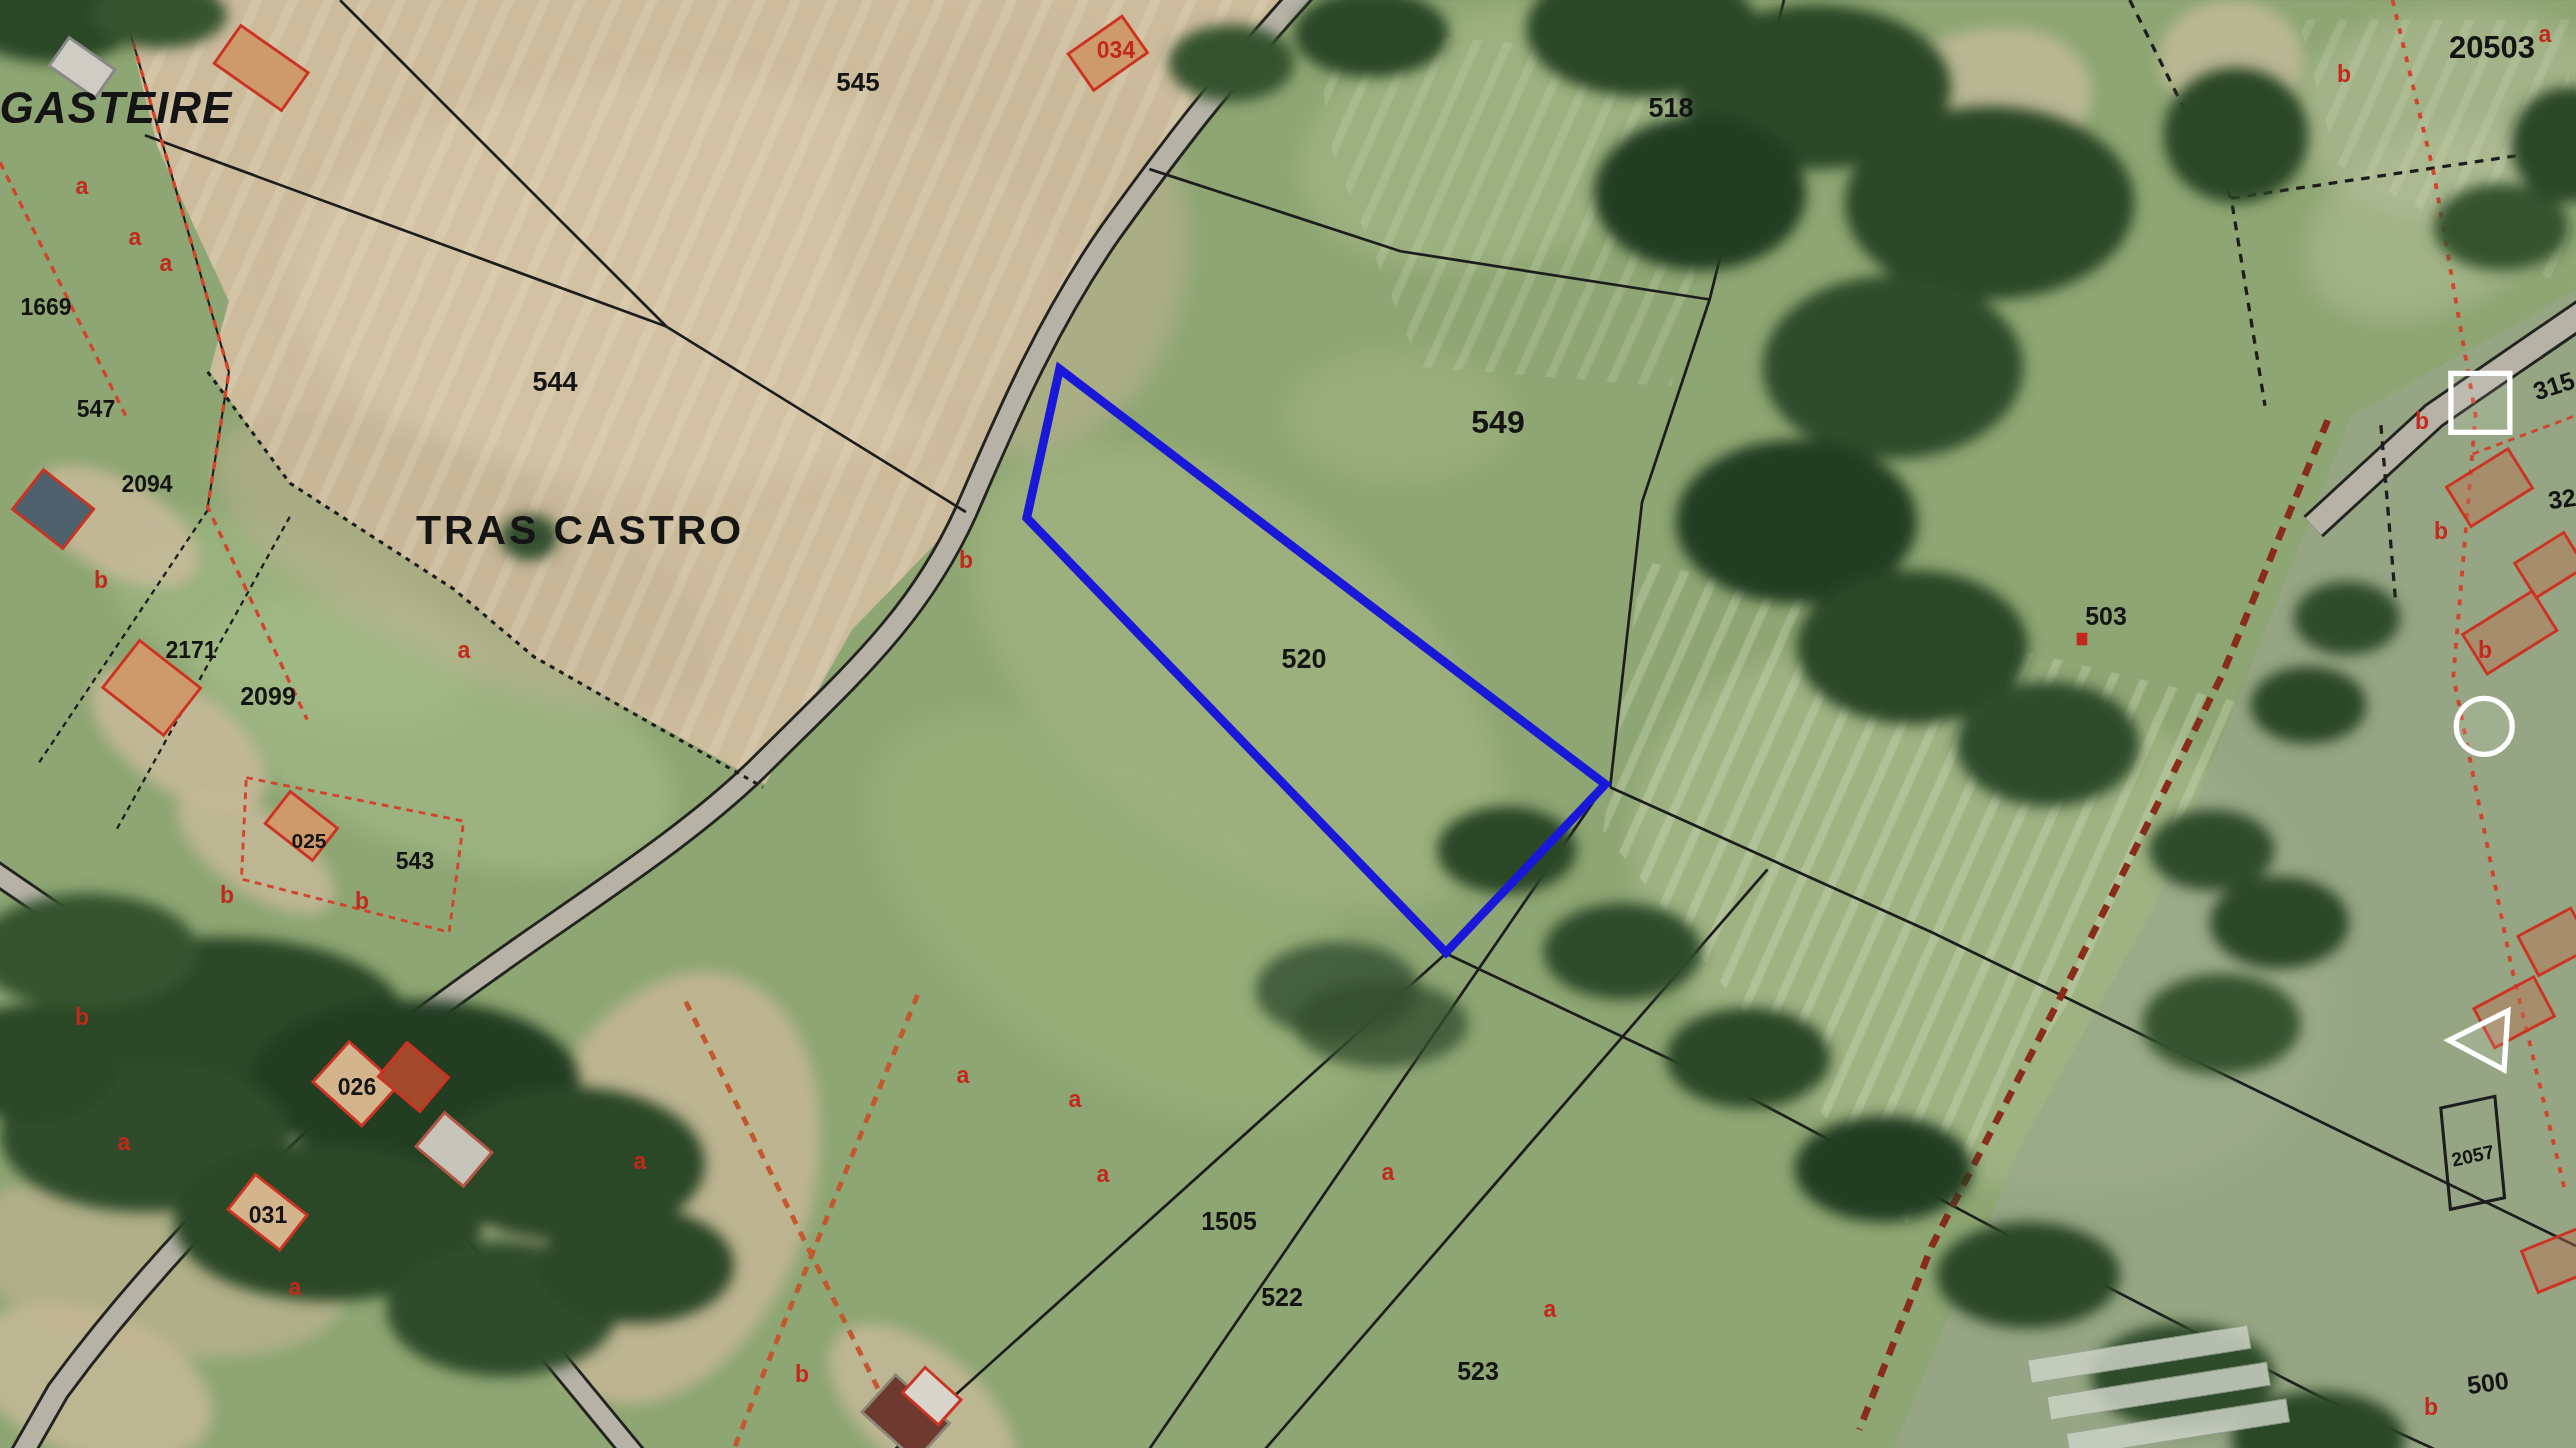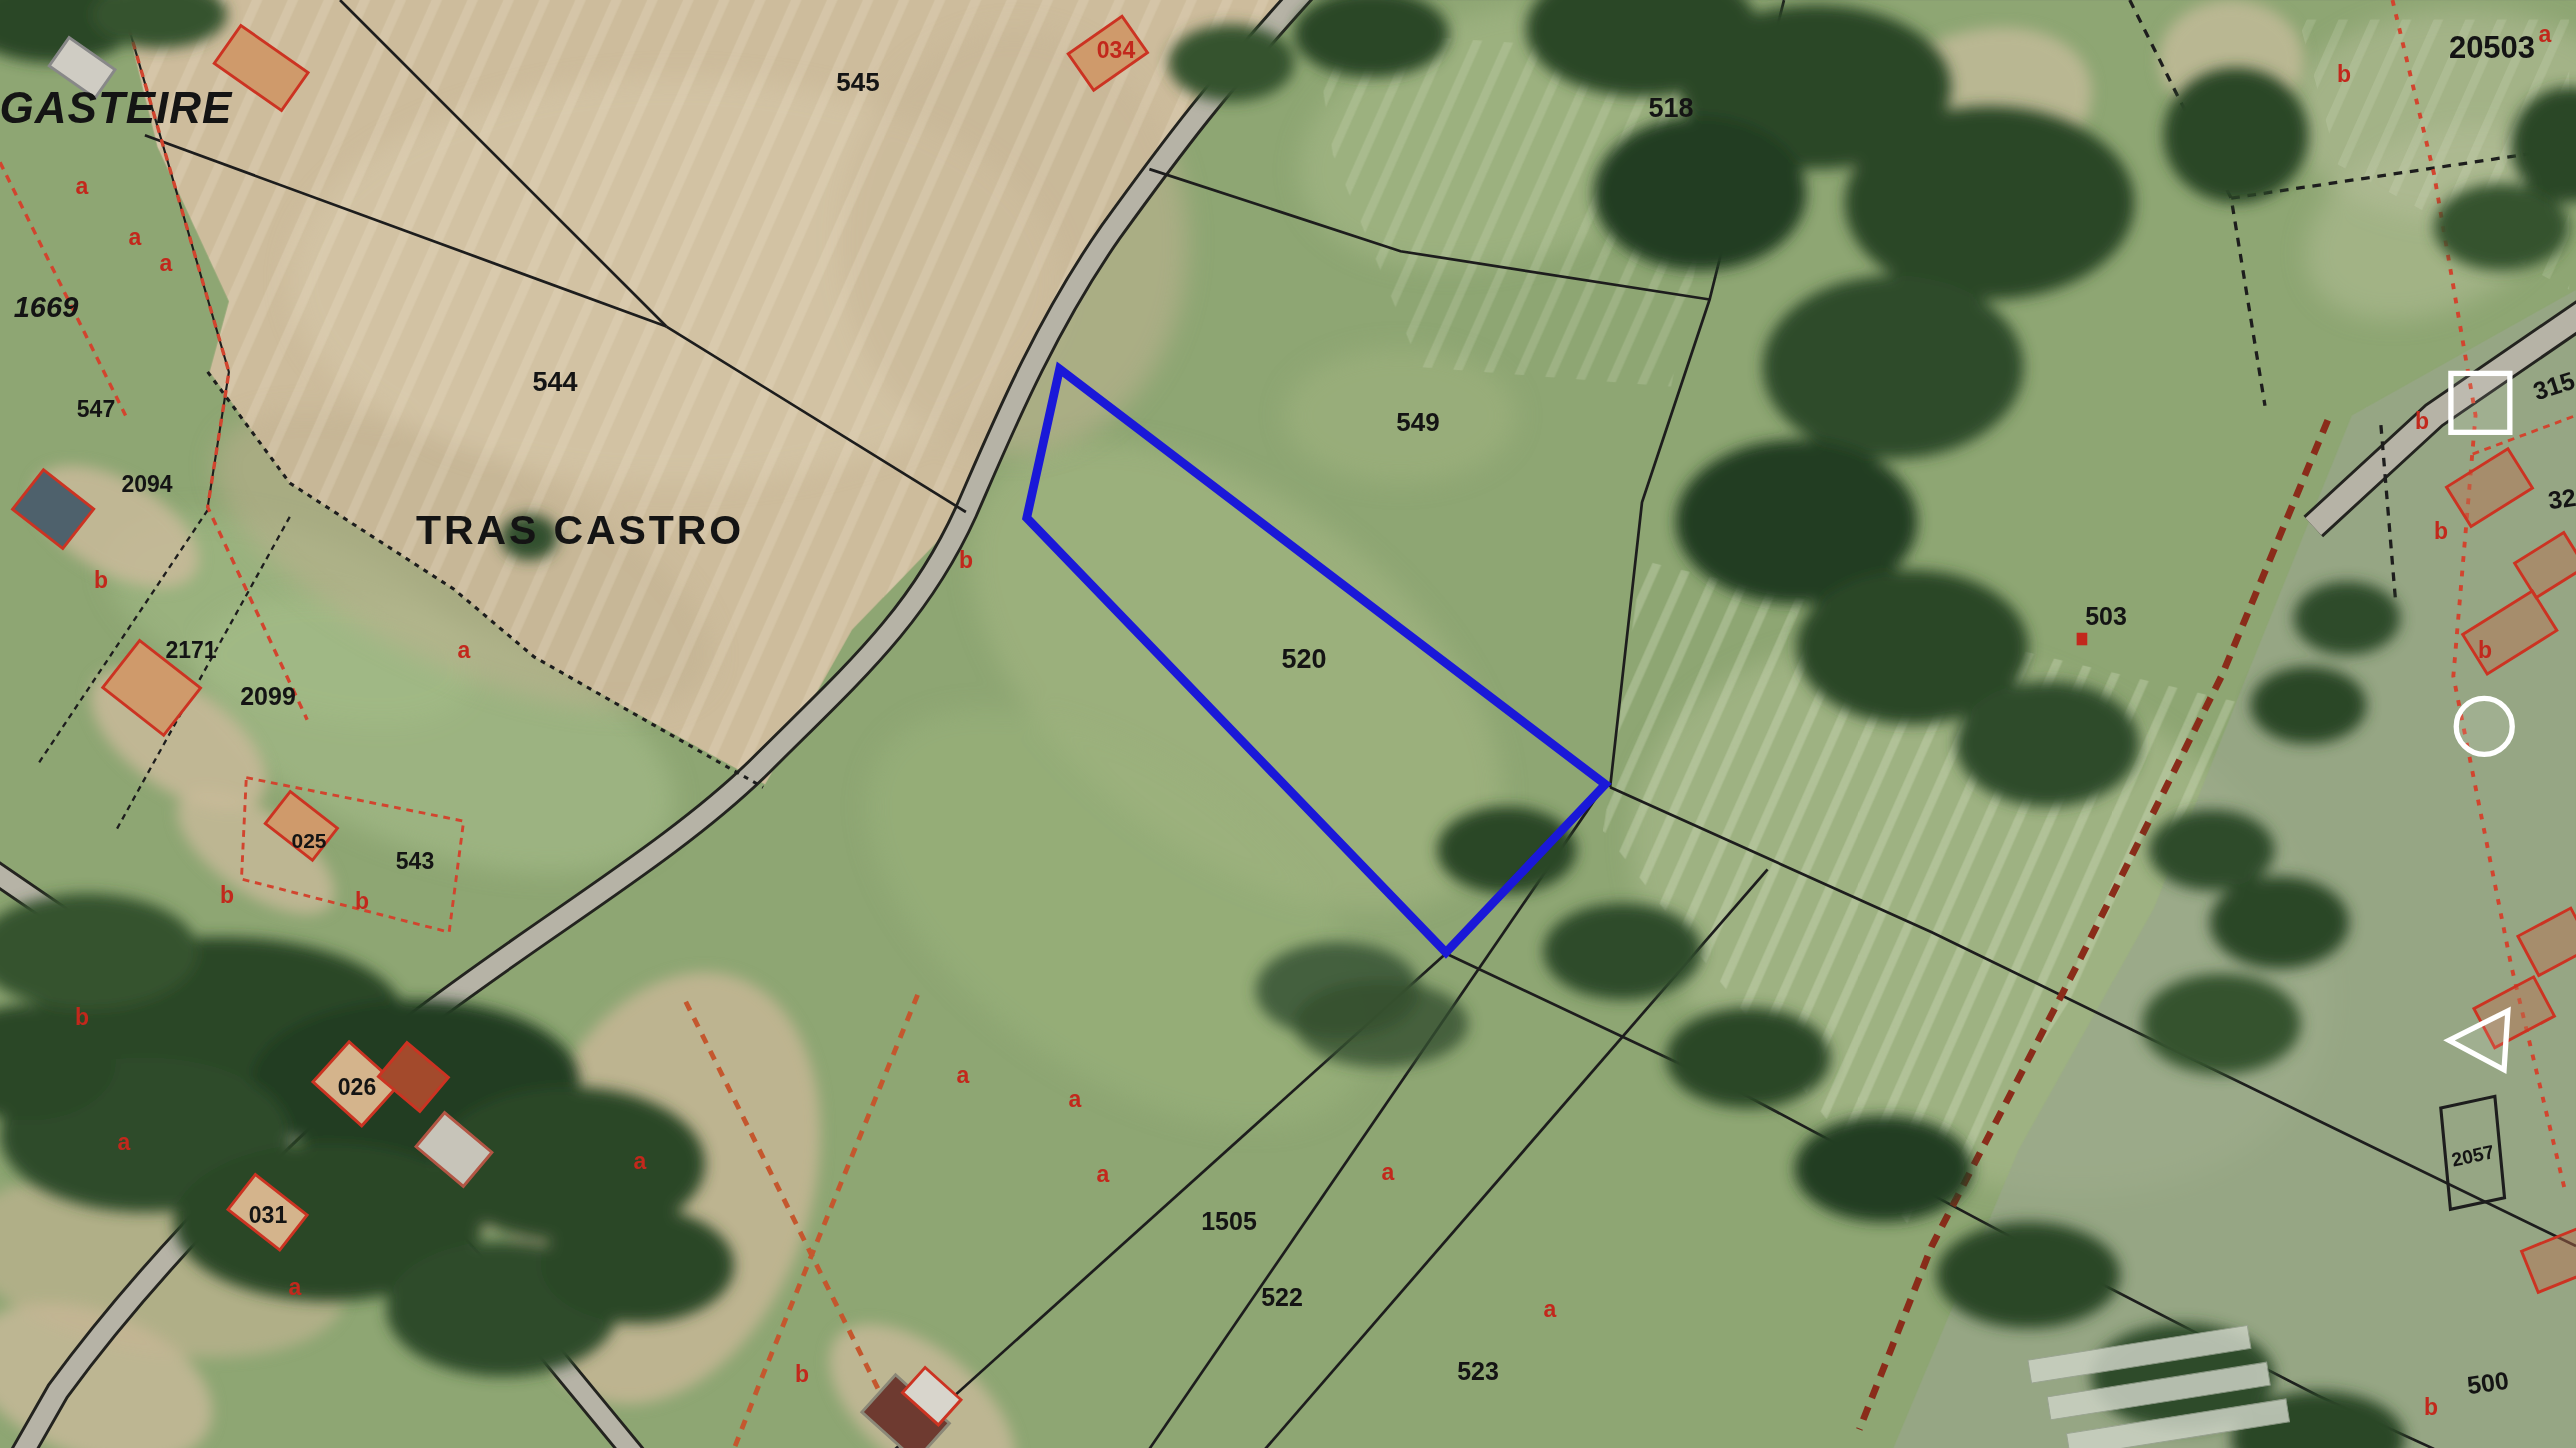--- a/index.html
+++ b/index.html
@@ -200,25 +200,25 @@
         <polygon points="2535.5,1077 2596.5,1046.5 2592.5,1107.5" fill="rgba(255,255,255,0.10)" stroke="#ffffff" stroke-width="5.5"></polygon>
       </g>
 </svg>
 
 <div id="labels">
       <span class="map-label place-name italic" style="left: 116px; top: 108px; font-size: 44px;">GASTEIRE</span>
       <span class="map-label place-name" style="left: 580px; top: 530px; font-size: 41px;">TRAS CASTRO</span>
       <span class="map-label " style="left: 858px; top: 82px; font-size: 26px;">545</span>
       <span class="map-label " style="left: 555px; top: 382px; font-size: 27px;">544</span>
       <span class="map-label " style="left: 1623px; top: 108px; font-size: 27px; margin-left: 48px;">518</span>
-      <span class="map-label " style="left: 1418px; top: 422px; font-size: 26px; text-align: center;">549</span>
+      <span class="map-label " style="left: 1498px; top: 422px; font-size: 32px; text-align: center;">549</span>
       <span class="map-label " style="left: 1304px; top: 659px; font-size: 27px;">520</span>
       <span class="map-label " style="left: 2106px; top: 616px; font-size: 25px;">503</span>
       <span class="map-label " style="left: 2492px; top: 47px; font-size: 31px;">20503</span>
-      <span class="map-label " style="left: 46px; top: 307px; font-size: 29px; font-style: italic;">1669</span>
+      <span class="map-label " style="left: 46px; top: 307px; font-size: 23px;">1669</span>
       <span class="map-label " style="left: 96px; top: 409px; font-size: 23px;">547</span>
       <span class="map-label " style="left: 147px; top: 484px; font-size: 23px;">2094</span>
       <span class="map-label " style="left: 191px; top: 650px; font-size: 23px;">2171</span>
       <span class="map-label " style="left: 268px; top: 696px; font-size: 25px;">2099</span>
       <span class="map-label " style="left: 309px; top: 840px; font-size: 21px;">025</span>
       <span class="map-label " style="left: 415px; top: 861px; font-size: 23px;">543</span>
       <span class="map-label " style="left: 357px; top: 1087px; font-size: 23px;">026</span>
       <span class="map-label " style="left: 268px; top: 1215px; font-size: 23px;">031</span>
       <span class="map-label " style="left: 1229px; top: 1221px; font-size: 25px;">1505</span>
       <span class="map-label " style="left: 1282px; top: 1297px; font-size: 25px;">522</span>

